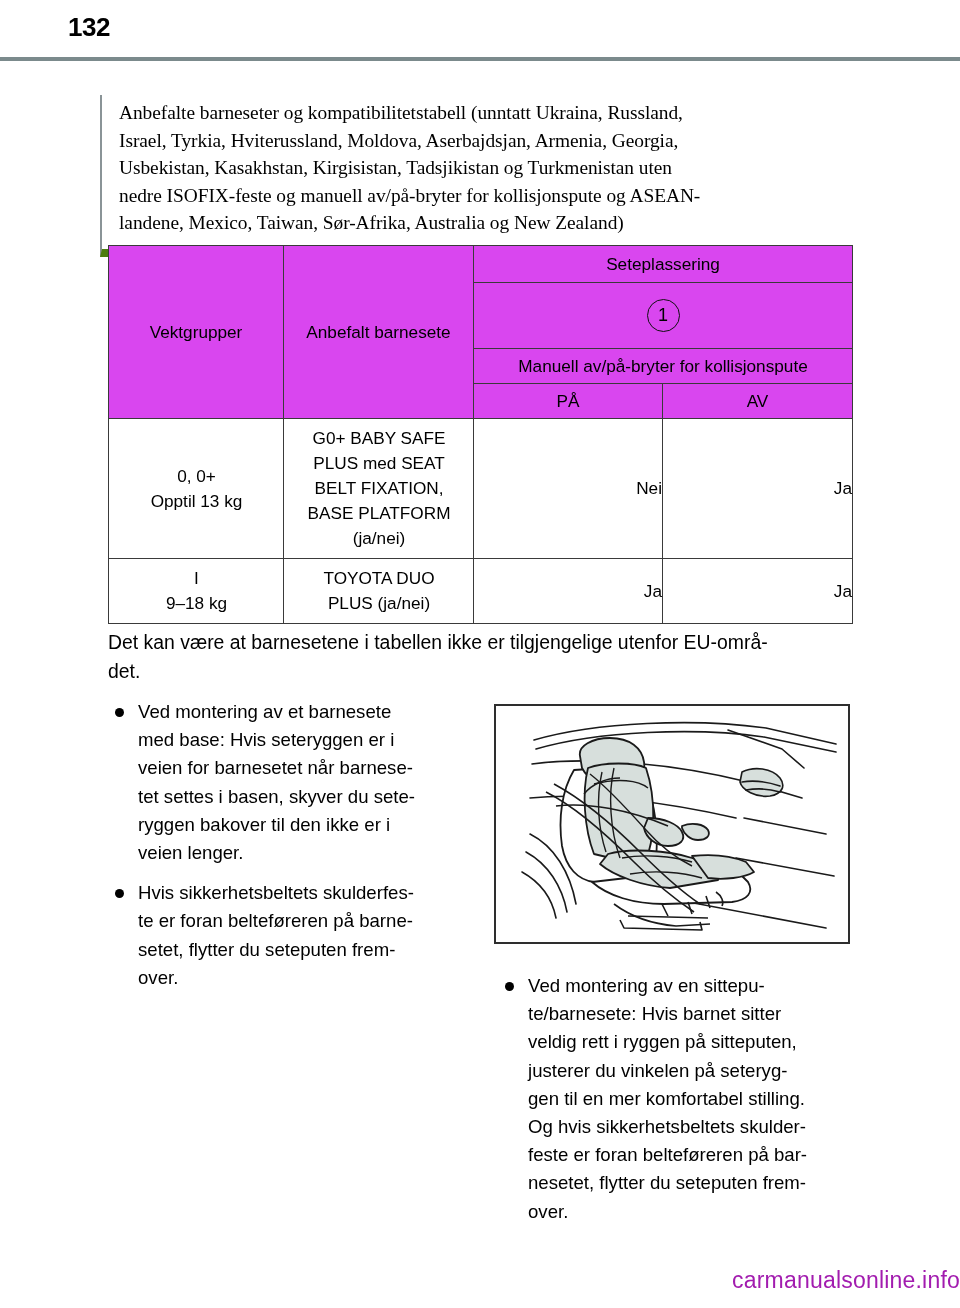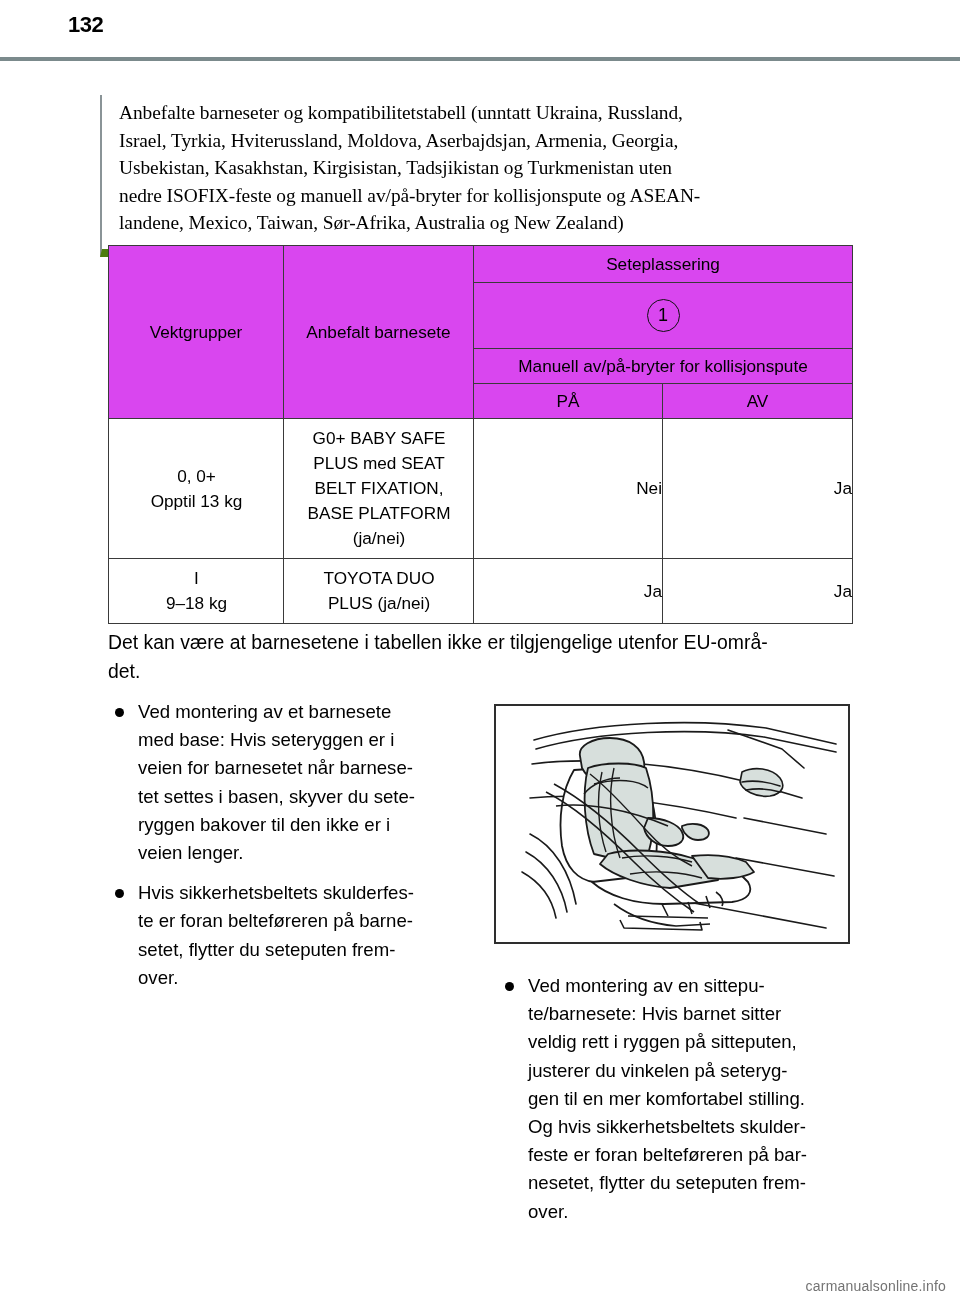--- a/index.html
+++ b/index.html
@@ -19,21 +19,21 @@
   
   #page-header {
     position: absolute;
     left: 0; top: 0;
     width: 960px;
     height: 58px;
   }
   #page-number {
     position: absolute;
     left: 68px; top: 12px;
-    font-size: 22px;
+    font-size: 26px;
     font-weight: bold;
     letter-spacing: -0.5px;
   }
   #section-title {
     position: absolute;
     left: 175px; top: 19px;
     font-size: 20.5px;
     font-weight: bold;
     letter-spacing: 0.2px;
   }
@@ -155,23 +155,23 @@
     height: 240px;
     border: 2.4px solid #2e2e2e;
     background: #ffffff;
     box-sizing: border-box;
   }
   #illustration-frame svg { display: block; }
 
   
   #footer-watermark {
     position: absolute;
-    right: 14px; bottom: 14px;
-    font-size: 14px;
-    color: #737373;
+    right: 0; bottom: 14px;
+    font-size: 23px;
+    color: #a21caf;
     letter-spacing: 0.2px;
   }
 </style>
 </head>
 <body>
 
 <div id="page-header">
   <div id="page-number">132</div>
   <div id="header-rule"></div>
 </div>

